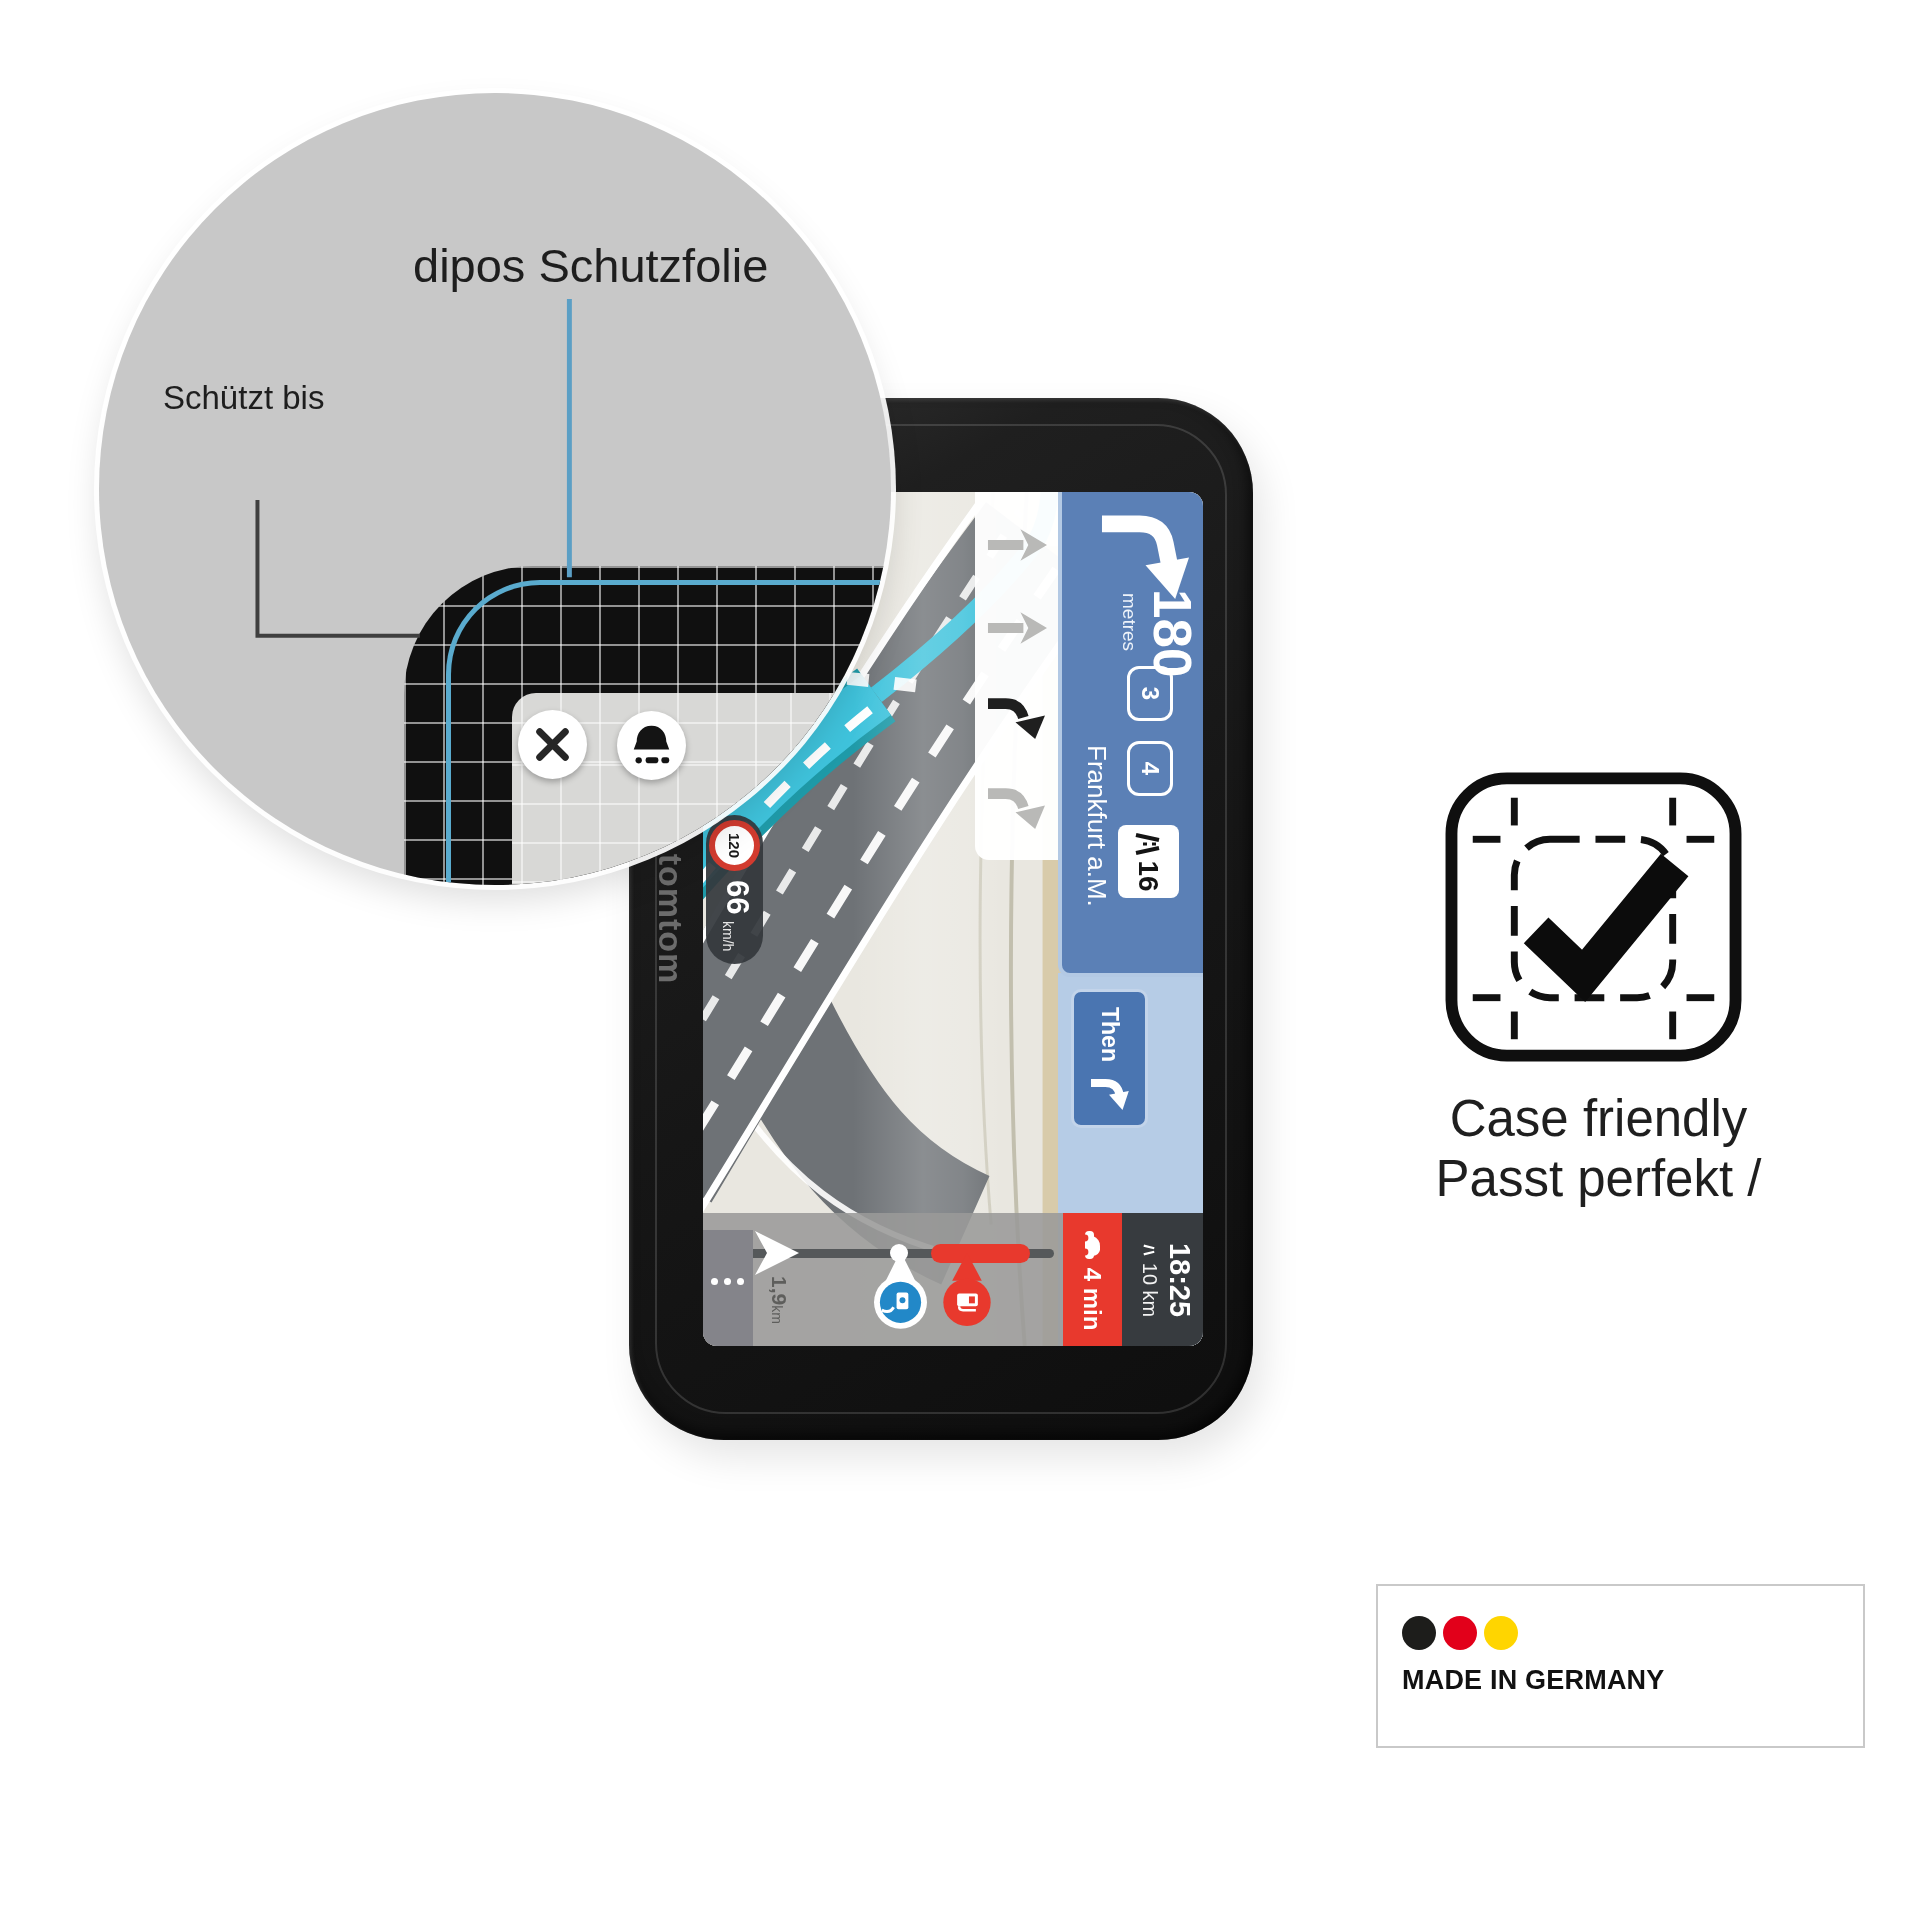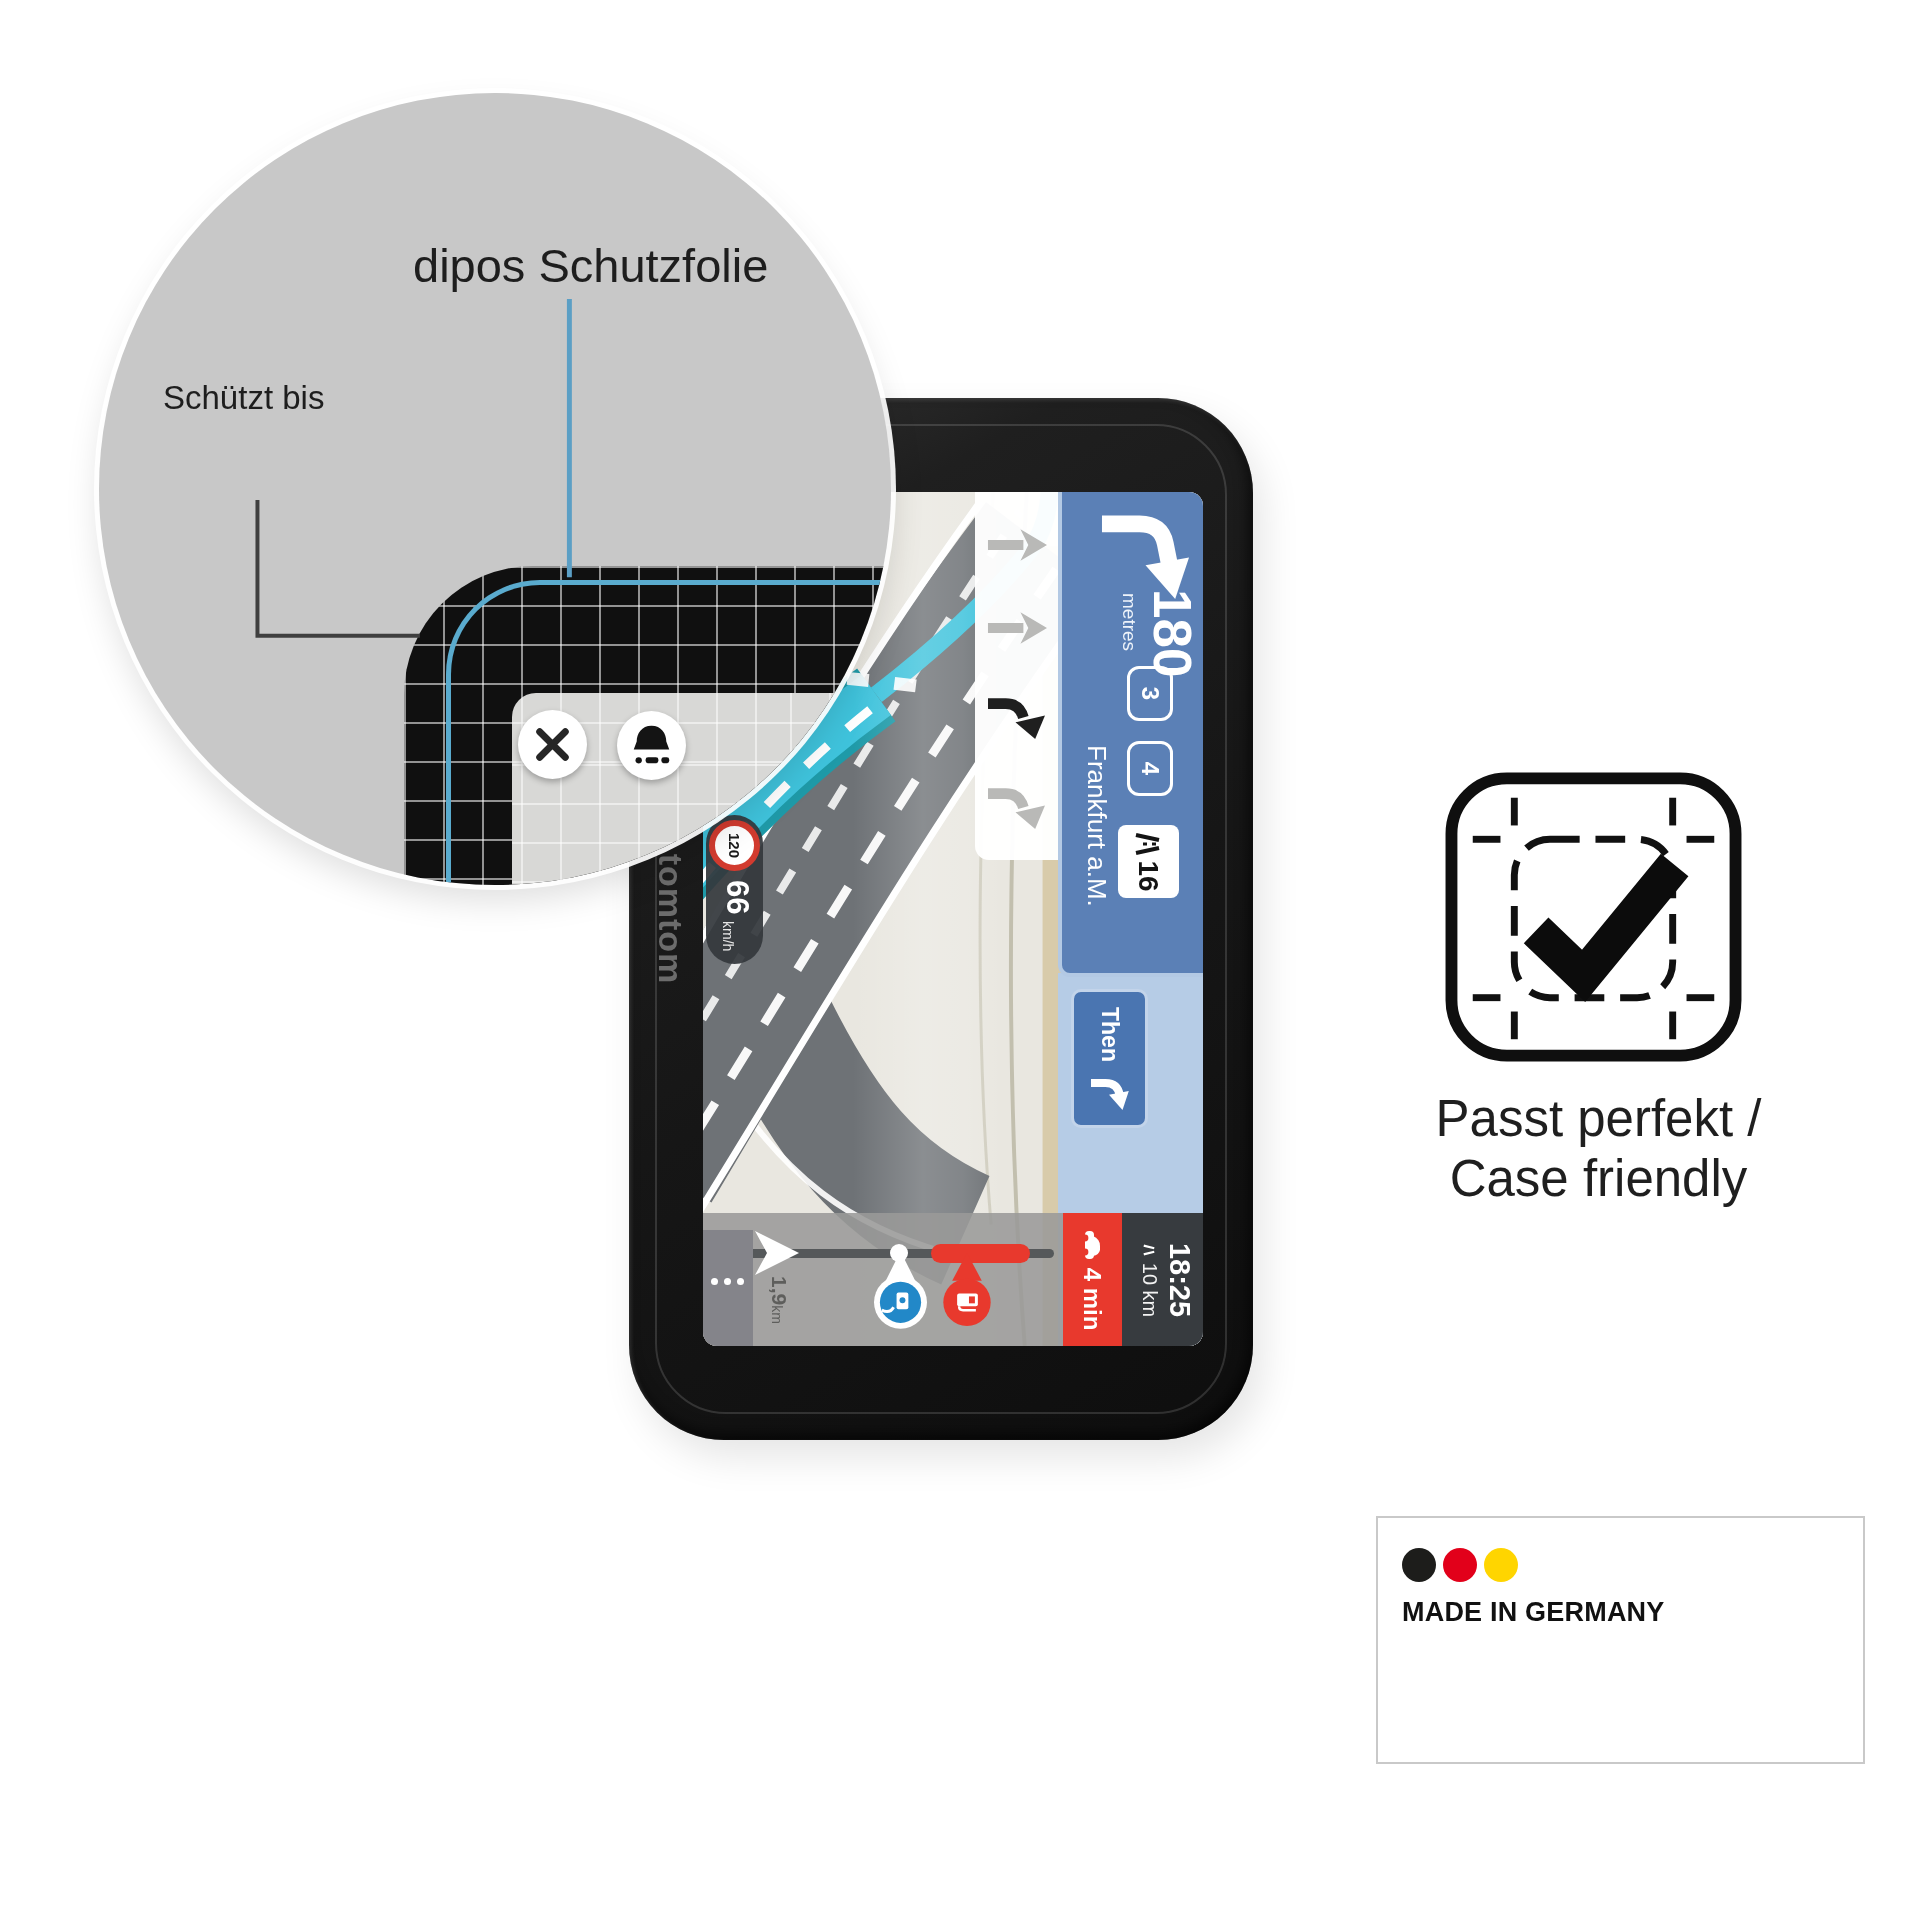--- a/index.html
+++ b/index.html
@@ -77,21 +77,21 @@
   .lbl{position:absolute;color:#1e1e1e;z-index:9;}
   .lbl.dipos{left:413px;top:238px;font-size:47px;}
   .lbl.schutz{left:163px;top:364px;font-size:33px;line-height:67px;}
   .pointer-svg{position:absolute;left:0;top:0;z-index:8;pointer-events:none;}
 
   
   .fit-icon{position:absolute;left:1445px;top:772px;width:297px;height:290px;z-index:1;}
   .fit-text{position:absolute;left:1356px;top:1089px;width:485px;text-align:center;font-size:51px;color:#1f1f1f;line-height:60px;z-index:1;}
 
   
-  .mig{position:absolute;left:1376px;top:1516px;width:489px;height:248px;background:#fff;border:2px solid #c9c9c9;box-sizing:border-box;padding:30px 0 0 24px;z-index:1;}
+  .mig{position:absolute;left:1376px;top:1584px;width:489px;height:164px;background:#fff;border:2px solid #c9c9c9;box-sizing:border-box;padding:30px 0 0 24px;z-index:1;}
   .mig-dots{display:flex;gap:7px;}
   .mig-dots i{width:34px;height:34px;border-radius:50%;display:block;}
   .mig .title{margin-top:15px;font-size:27px;font-weight:700;color:#111;letter-spacing:0.2px;}
   .mig .sub{font-size:27px;color:#222;margin-top:9px;line-height:36px;}
 </style>
 </head>
 <body>
 
 <div class="stage">
 
@@ -279,22 +279,22 @@
           <line x1="230" y1="242" x2="230" y2="270"></line>
         <line x1="28" y1="68" x2="56" y2="68"></line>
           <line x1="244" y1="68" x2="272" y2="68"></line>
         <line x1="28" y1="228" x2="56" y2="228"></line>
           <line x1="244" y1="228" x2="272" y2="228"></line>
       </g>
       <path d="M92,160 L140,206 L232,94" fill="none" stroke="#0c0c0c" stroke-width="36"></path>
     </svg>
   </div>
   <div class="fit-text">
+    <div>Case friendly</div>
     <div>Passt perfekt /</div>
-    <div>Case friendly</div>
   </div>
 
   <div class="mig">
     <div class="mig-dots">
       <i style="background:#1d1d1b"></i>
       <i style="background:#e2001a"></i>
       <i style="background:#ffd500"></i>
     </div>
     <div class="title">MADE IN GERMANY</div>
     <div class="sub">

